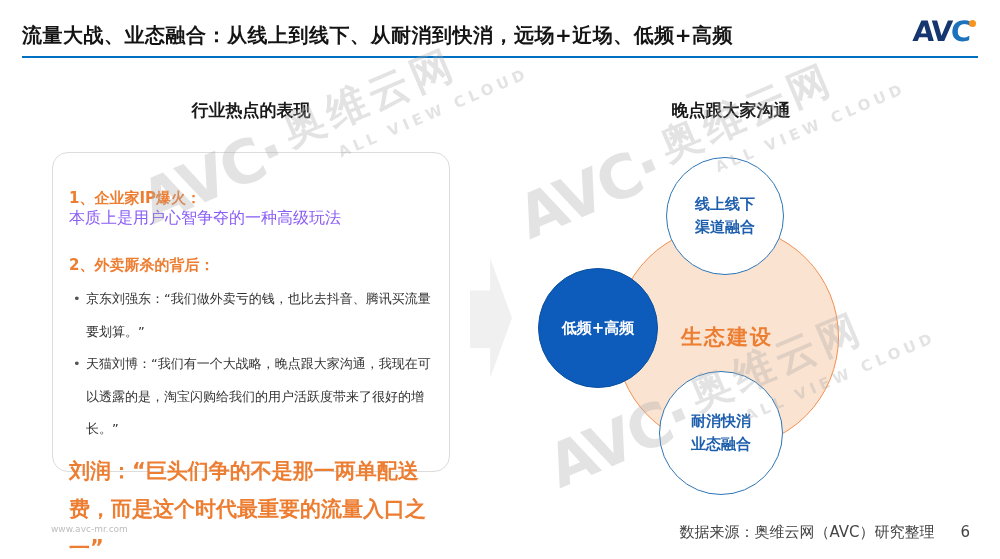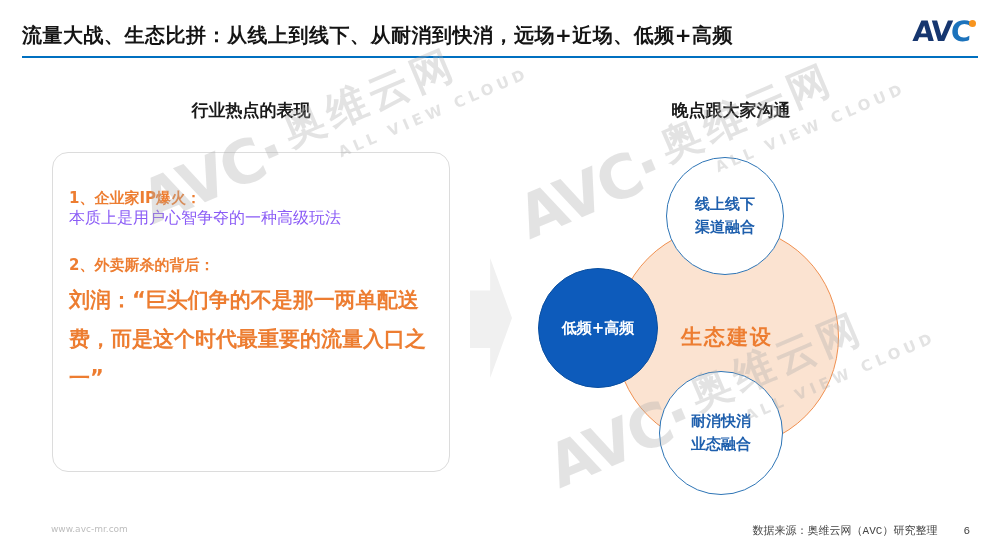--- a/index.html
+++ b/index.html
@@ -57,41 +57,45 @@
   .wm-avc { font-size:60px; font-weight:800; letter-spacing:-2px; }
   .wm-col { display:flex; flex-direction:column; }
   .wm-cn { font-size:41px; font-weight:800; letter-spacing:5px; }
   .wm-en { font-size:15px; font-weight:700; letter-spacing:4.5px; margin-top:2px; margin-left:42px; }
   .wm-1 { left:128px; top:88px; }
   .wm-2 { left:505px; top:103px; }
   .wm-3 { left:535px; top:352px; }
   
   .footer-site { position:absolute; left:51px; top:524px; font-size:9px; color:#bdbdbd; }
   .footer-right { position:absolute; right:30px; top:523px; display:flex; align-items:baseline; gap:26px;
-                  font-size:11px; color:#444;font-family:Liberation Mono, monospace; }
+                  font-size:15px; color:#444; }
 </style>
 </head>
 <body>
 
 <div class="slide">
 
-  <div class="title">流量大战、生态比拼：从线上到线下、从耐消到快消，远场+近场、低频+高频</div>
+  <div class="title">流量大战、业态融合：从线上到线下、从耐消到快消，远场+近场、低频+高频</div>
   <div class="title-rule"></div>
   <div class="logo">
     <span class="logo-av">AV</span><span class="logo-c">C</span>
     <span class="logo-dot"></span>
   </div>
 
   <div class="panel-heading heading-left">行业热点的表现</div>
   <div class="panel-heading heading-right">晚点跟大家沟通</div>
 
   <div class="hot-box">
     <div class="hot-label">1、企业家IP爆火：</div>
     <div class="hot-body">本质上是用户心智争夺的一种高级玩法</div>
     <div class="hot-label gap-top">2、外卖厮杀的背后：</div>
+    <ul class="quotes">
+      <li>京东刘强东：“我们做外卖亏的钱，也比去抖音、腾讯买流量要划算。”</li>
+      <li>天猫刘博：“我们有一个大战略，晚点跟大家沟通，我现在可以透露的是，淘宝闪购给我们的用户活跃度带来了很好的增长。”</li>
+    </ul>
     <div class="conclusion">刘润：“巨头们争的不是那一两单配送费，而是这个时代最重要的流量入口之一”</div>
   </div>
 
   <div class="arrow"></div>
 
   <div class="circle c-center">
     <span class="c-label">生态建设</span>
   </div>
   <div class="circle c-white c-top">
     <span class="c-line">线上线下</span>

